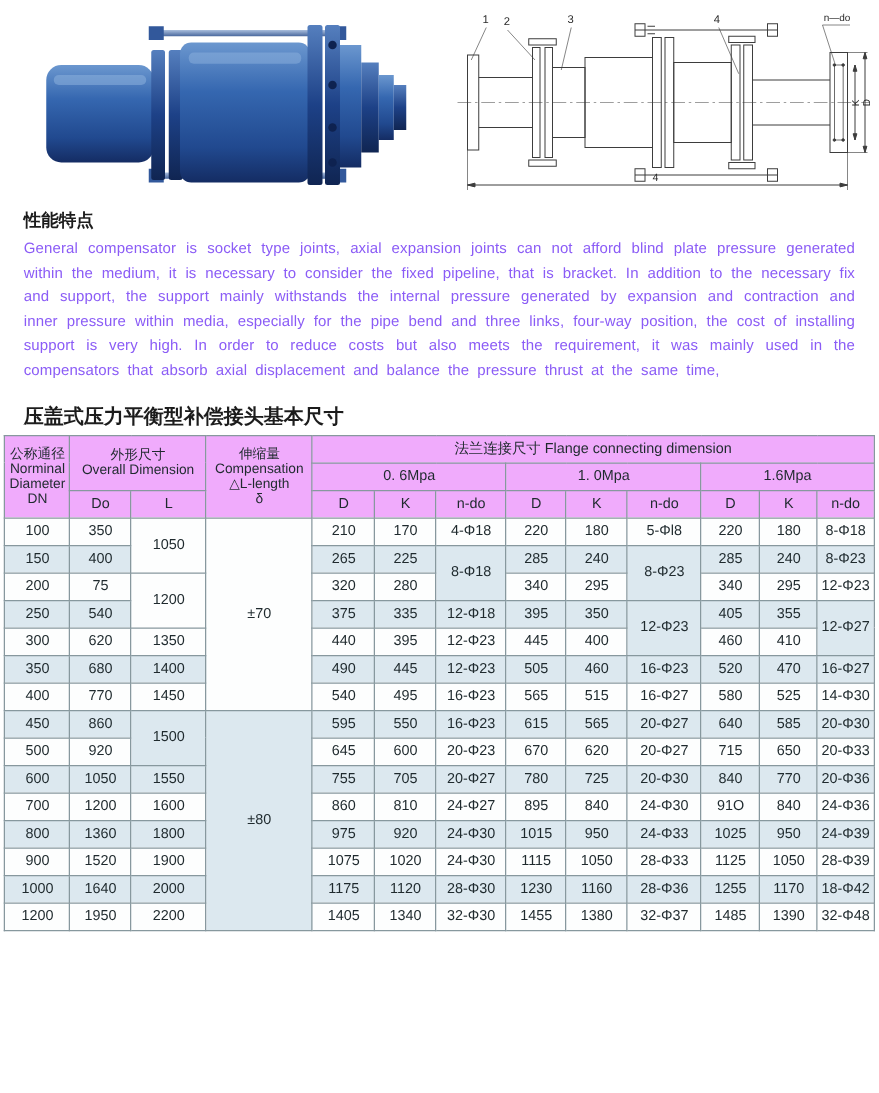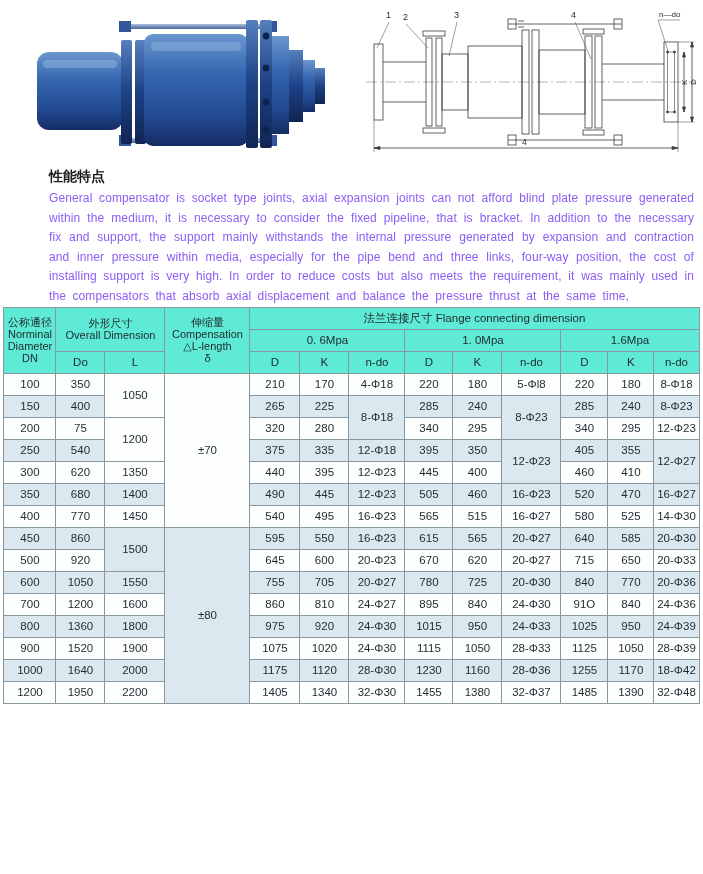--- a/index.html
+++ b/index.html
@@ -8,21 +8,21 @@
     width:703px; height:874px;
     background:#ffffff;
     font-family:"Liberation Sans", sans-serif;
     color:#1c1c1c;
     position:relative;
     overflow:hidden;
   }
   .images-row { display:flex; height:160px; padding-top:4px; }
   .photo-wrap { width:358px; display:flex; justify-content:center; align-items:center; }
   .drawing-wrap { width:345px; display:flex; justify-content:center; align-items:center; }
-  .text-block { padding:0 9px;margin-left:40px; }
+  .text-block { padding:0 19px; }
   .zh-heading { font-size:14px; font-weight:bold; margin:8px 0 3px 0; }
   .zh-body {
     font-size:12px; line-height:19.5px; text-align:justify;
     text-indent:2em; margin:0;
   }
   .en-heading { font-size:17px; font-weight:normal; margin:10px 0 2px 0; letter-spacing:0.3px; }
   .en-body {
     font-size:12px; line-height:19.6px; text-align:justify;
     margin:0; word-spacing:3px; letter-spacing:0.1px; color:#8b5cf6;
   }
@@ -34,21 +34,21 @@
     font-size:11.5px; color:#1f2a2e;
   }
   table.dims th, table.dims td {
     border:1px solid #87989e;
     text-align:center; vertical-align:middle;
     padding:0 1px; font-weight:normal;
     height:22px; line-height:12px;
     background:transparent;
   }
   table.dims { border:1.5px solid #6d7f85; }
-  thead tr { background:#5eead4; }
+  thead tr { background:#f0abfc; }
   thead th { font-size:11.5px; }
   tbody tr:nth-child(even) { background:#dce8ef; }
   tbody tr:nth-child(odd) { background:#fdfefe; }
   tbody td[rowspan] { background:transparent; }
   .hdr-multiline { line-height:12.5px; }
   .small-cap { font-size:11px; }
   svg text { font-family:"Liberation Sans", sans-serif; }
 </style>
 </head>
 <body>
@@ -195,20 +195,21 @@
       </g>
     </svg>
   </div>
 </div>
 
 <div class="text-block">
   <div class="zh-heading">性能特点</div>
 
   <p class="en-body">General compensator is socket type joints, axial expansion joints can not afford blind plate pressure generated within the medium, it is necessary to consider the fixed pipeline, that is bracket. In addition to the necessary fix and support, the support mainly withstands the internal pressure generated by expansion and contraction and inner pressure within media, especially for the pipe bend and three links, four-way position, the cost of installing support is very high. In order to reduce costs but also meets the requirement, it was mainly used in the compensators that absorb axial displacement and balance the pressure thrust at the same time,</p>
 
+  <div class="tbl-title-zh">压盖式压力平衡型补偿接头基本尺寸</div>
 </div>
 
 <table class="dims">
   <colgroup>
     <col style="width:52px">
       <col style="width:49px">
       <col style="width:60px">
       <col style="width:85px">
     <col style="width:50px">
       <col style="width:49px">

